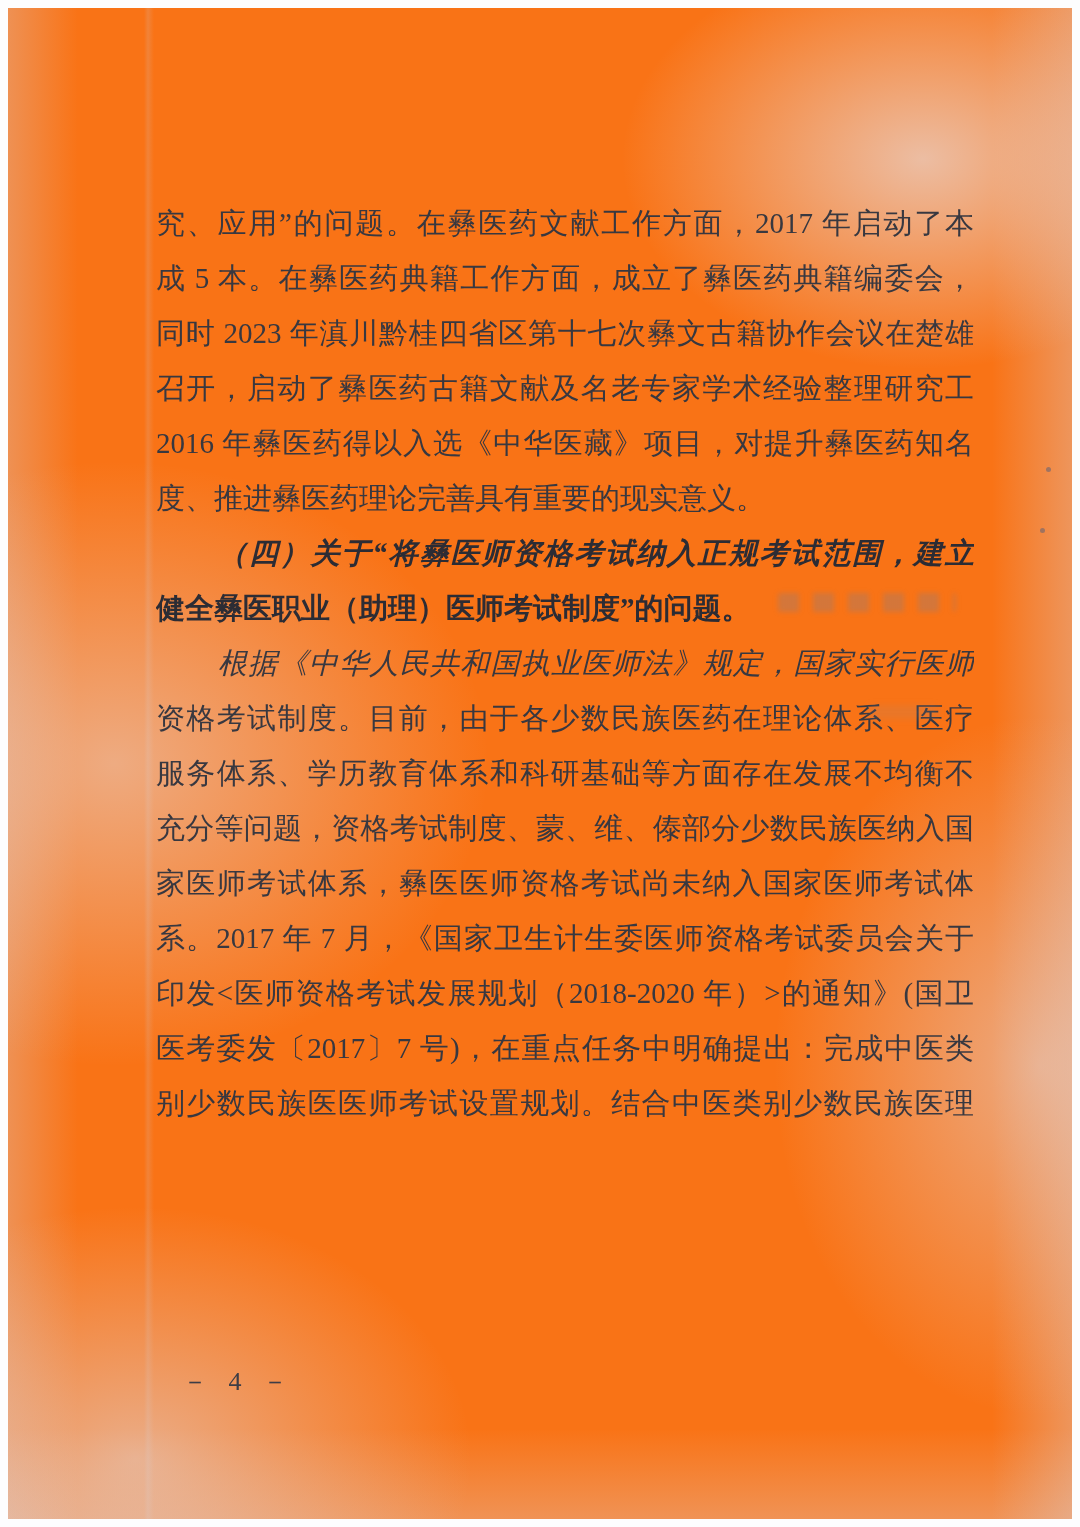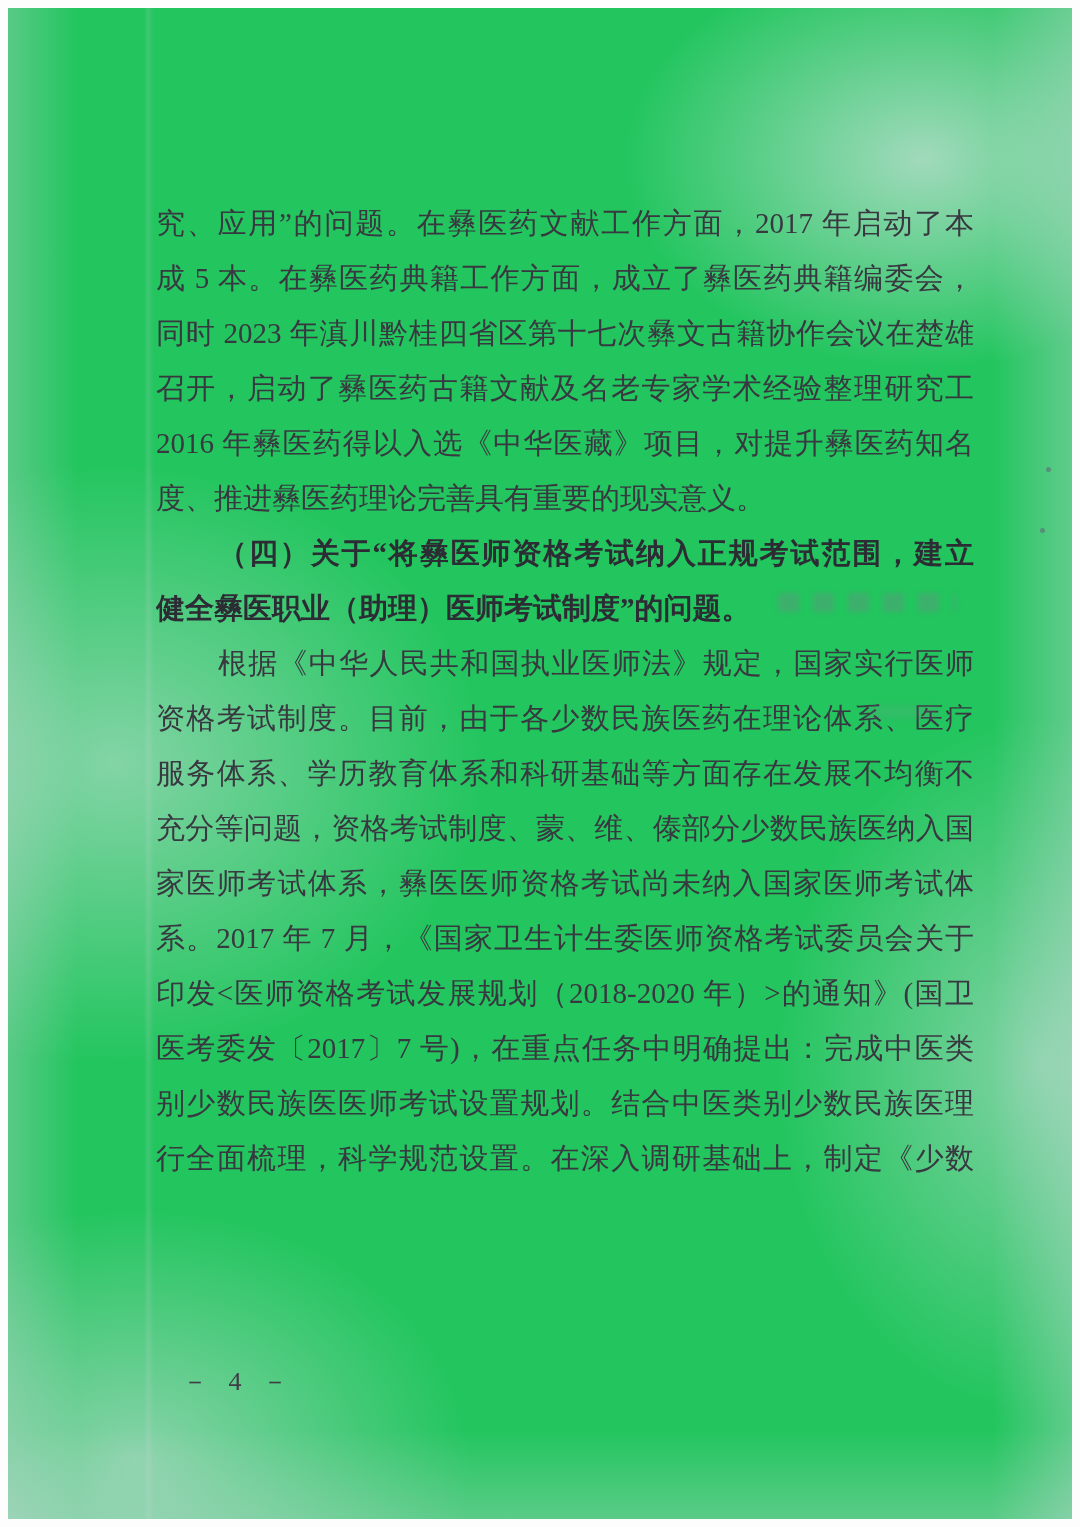--- a/index.html
+++ b/index.html
@@ -4,21 +4,21 @@
 <style>
   html,body{margin:0;padding:0;}
   body{
     width:1080px;height:1527px;position:relative;overflow:hidden;
     background:#ffffff;
     font-family:"Liberation Serif","DejaVu Serif",serif;
   }
   
   .photo{
     position:absolute;inset:0;box-sizing:border-box;
-    background:#22c55e;
+    background:#f97316;
     border:8px solid #fdfdfe;
   }
   
   .photo .texture{
     position:absolute;inset:0;pointer-events:none;
     background:
       radial-gradient(430px 300px at 86% 10%, rgba(229,229,238,.65), transparent 70%),
       radial-gradient(520px 420px at 10% 50%, rgba(227,227,236,.5), transparent 72%),
       radial-gradient(480px 360px at 12% 96%, rgba(222,222,232,.55), transparent 70%),
       radial-gradient(380px 500px at 97% 70%, rgba(224,224,234,.5), transparent 70%),
@@ -30,21 +30,21 @@
   
   .doc-body{
     position:absolute;left:148px;top:188px;width:818px;
     font-size:29px;color:#383840;
   }
   .line{
     height:55px;line-height:55px;overflow:hidden;
     text-align:justify;text-align-last:justify;
   }
   .line.end{text-align-last:left;}
-  .line.indent{padding-left:62px;}
+  .line.indent{padding-left:62px;font-style:italic;}
   .line.heading{font-weight:700;color:#2c2c34;}
   
   .page-num{
     position:absolute;left:174px;top:1356px;
     font-size:26px;color:#3d3d46;letter-spacing:7px;
   }
   
   .ghost{
     position:absolute;left:770px;top:585px;width:178px;height:19px;
     background:repeating-linear-gradient(90deg,
@@ -79,21 +79,20 @@
       <div class="line heading end">健全彝医职业（助理）医师考试制度”的问题。</div>
       <div class="line indent">根据《中华人民共和国执业医师法》规定，国家实行医师</div>
       <div class="line">资格考试制度。目前，由于各少数民族医药在理论体系、医疗</div>
       <div class="line">服务体系、学历教育体系和科研基础等方面存在发展不均衡不</div>
       <div class="line">充分等问题，资格考试制度、蒙、维、傣部分少数民族医纳入国</div>
       <div class="line">家医师考试体系，彝医医师资格考试尚未纳入国家医师考试体</div>
       <div class="line">系。2017 年 7 月，《国家卫生计生委医师资格考试委员会关于</div>
       <div class="line">印发&lt;医师资格考试发展规划（2018-2020 年）&gt;的通知》(国卫</div>
       <div class="line">医考委发〔2017〕7 号)，在重点任务中明确提出：完成中医类</div>
       <div class="line">别少数民族医医师考试设置规划。结合中医类别少数民族医理</div>
-      <div class="line">行全面梳理，科学规范设置。在深入调研基础上，制定《少数</div>
     </div>
 
   <div class="ghost"></div>
   <div class="ghost2"></div>
   <div class="speck s1"></div>
   <div class="speck s2"></div>
   <div class="speck s3"></div>
 
   <div class="page-num">－ 4 －</div>
 </div>

